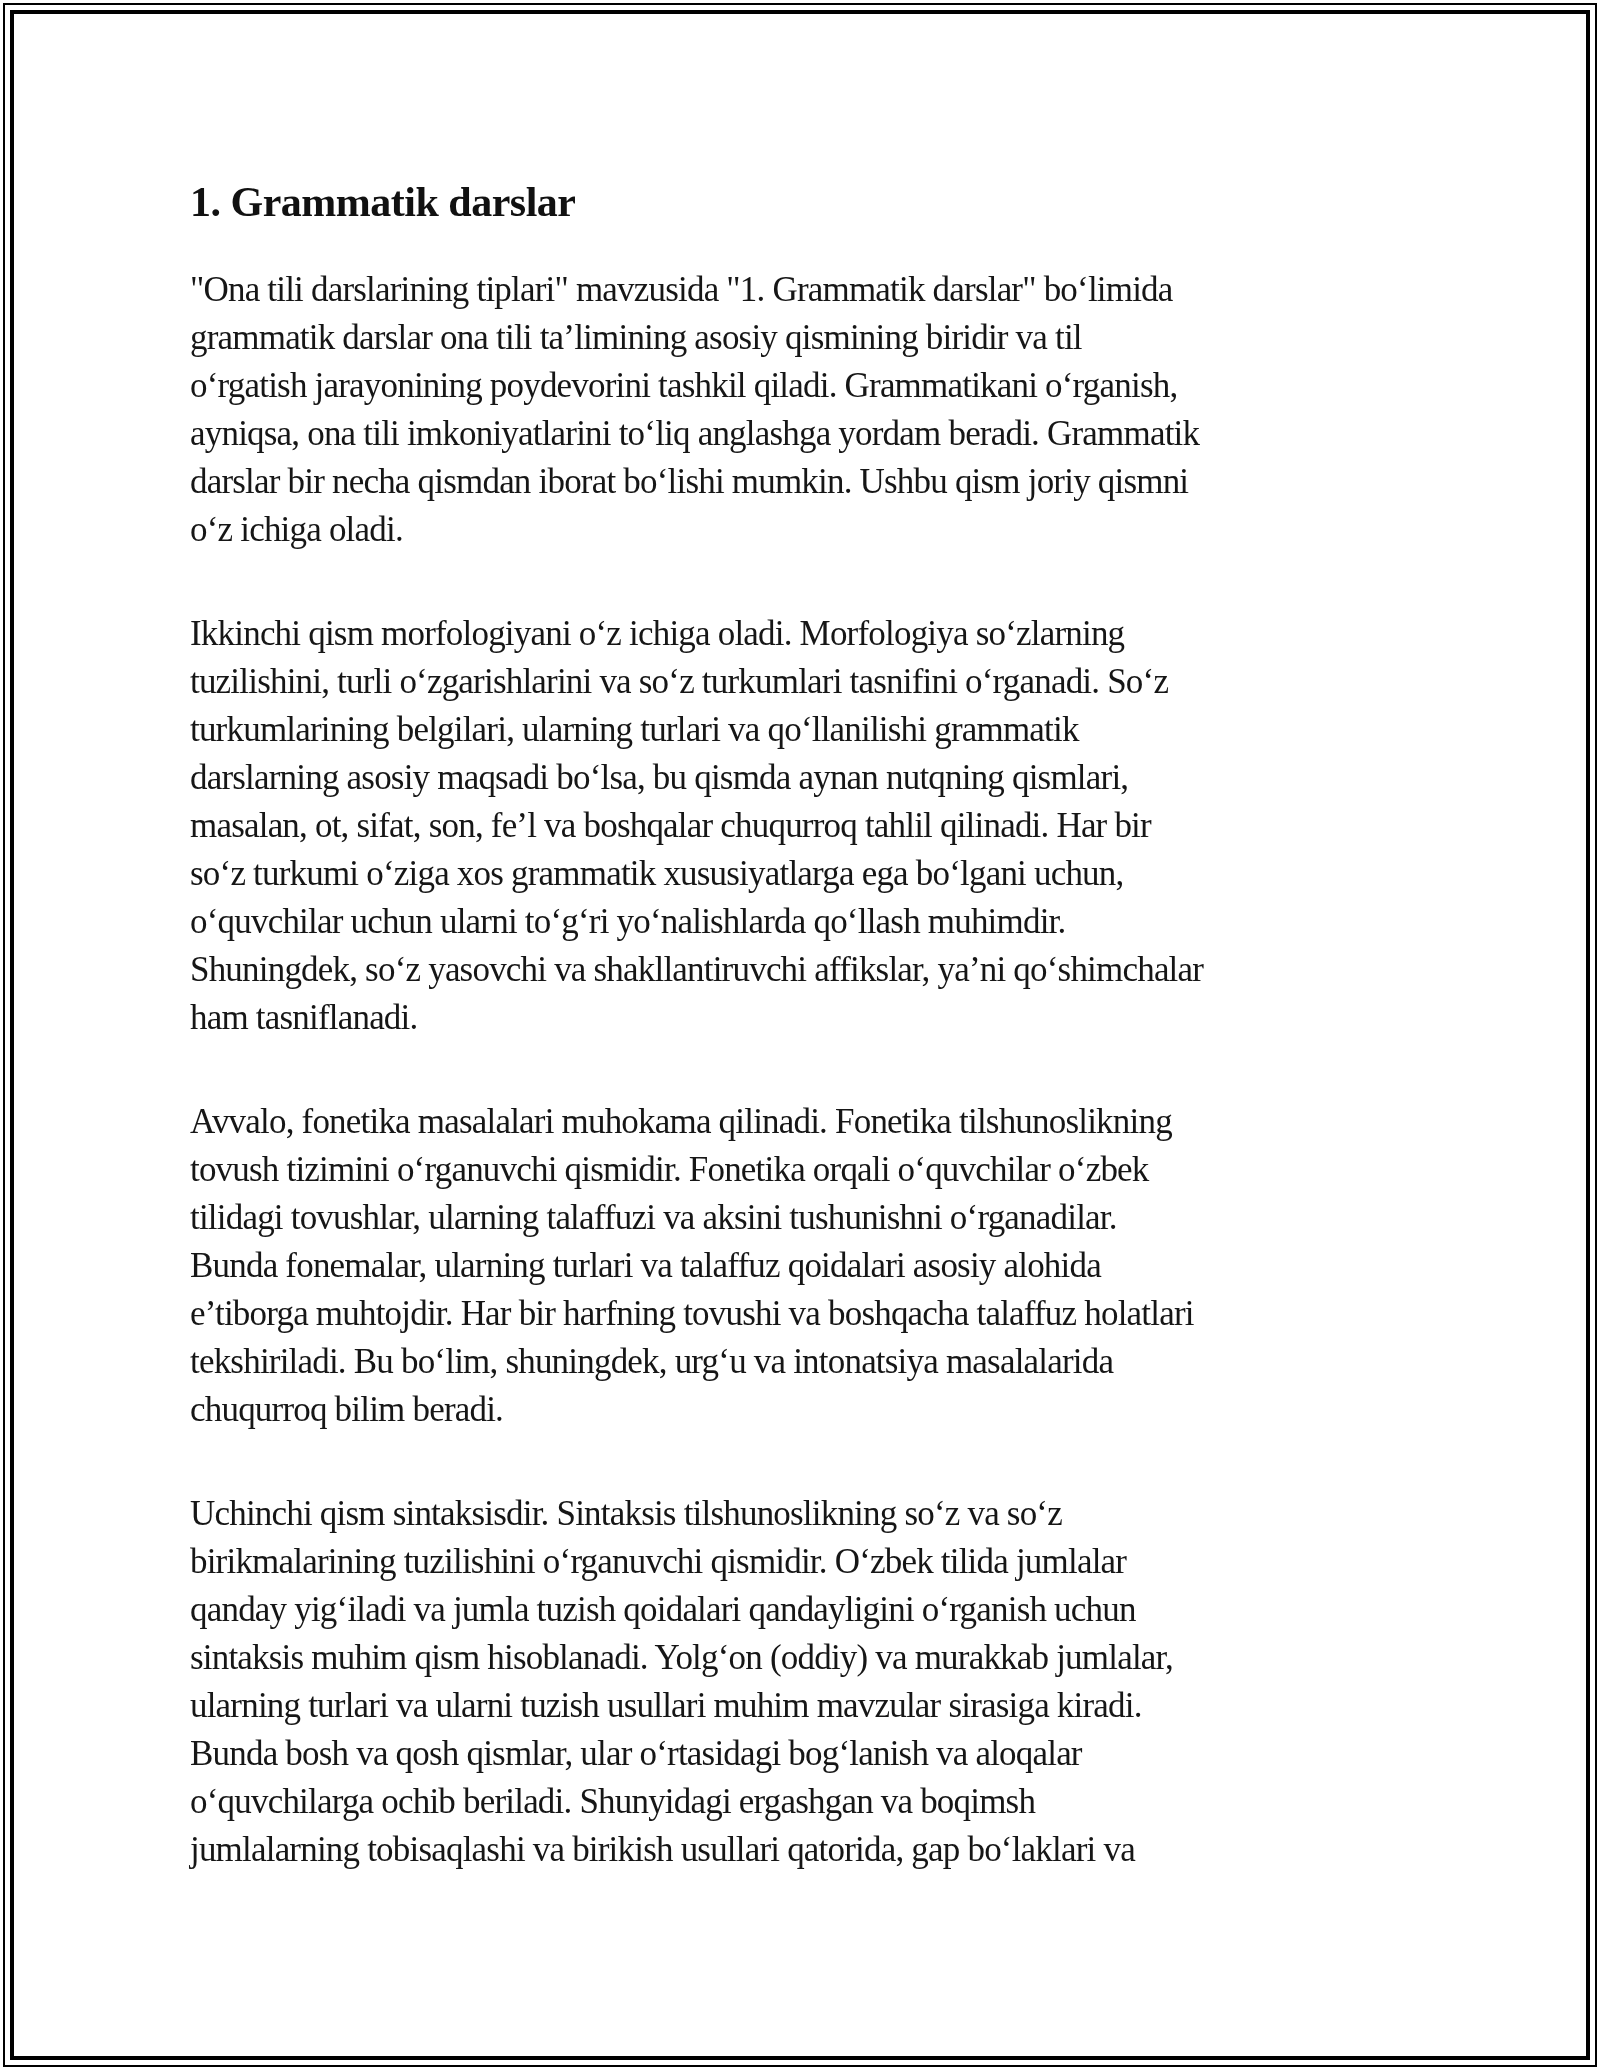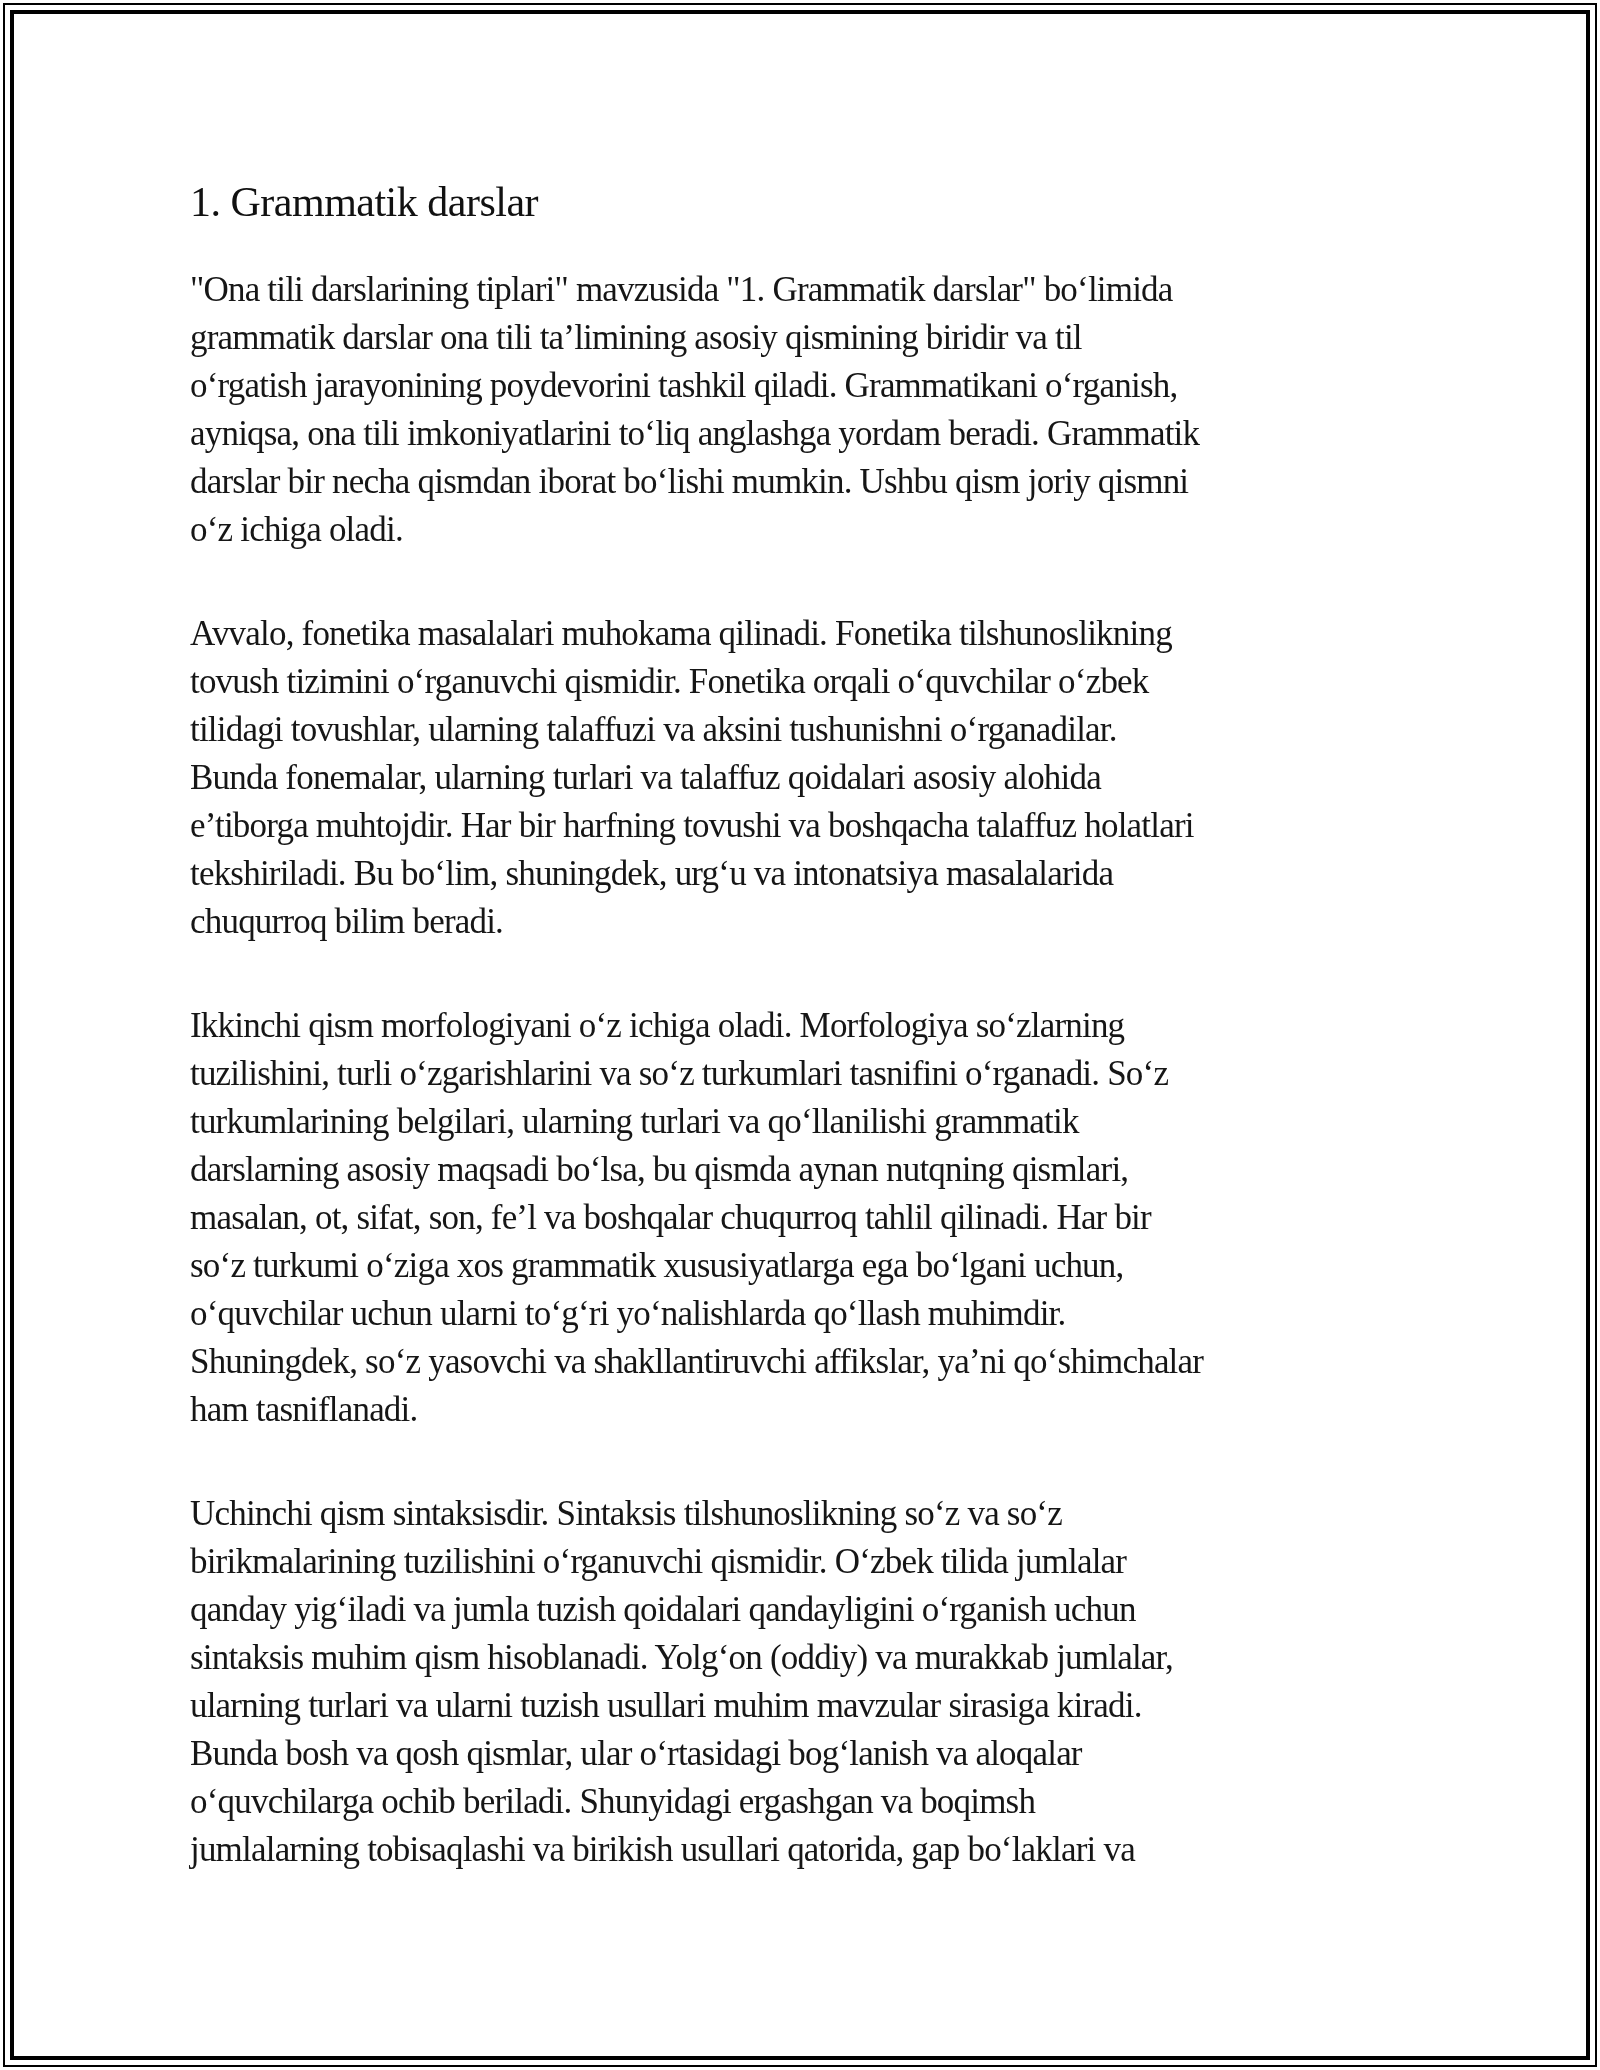--- a/index.html
+++ b/index.html
@@ -31,21 +31,21 @@
     position: absolute;
     left: 190px;
     right: 140px;
     top: 0;
     color: #151515;
   }
   .doc-title {
     margin: 176px 0 38px 0;
     font-size: 42px;
     line-height: 52px;
-    font-weight: normal;
+    font-weight: bold;
     letter-spacing: -0.5px;
     color: #111111;
   }
   .doc-paragraph {
     margin: 0 0 56px 0;
     font-size: 35px;
     line-height: 48px;
     letter-spacing: -0.8px;
     white-space: pre-line;
     color: #161616;
@@ -58,36 +58,36 @@
   <div class="frame-outer"></div>
   <div class="frame-inner"></div>
   <div class="content">
     <h1 class="doc-title">1. Grammatik darslar</h1>
     <p class="doc-paragraph">"Ona tili darslarining tiplari" mavzusida "1. Grammatik darslar" bo‘limida
 grammatik darslar ona tili ta’limining asosiy qismining biridir va til
 o‘rgatish jarayonining poydevorini tashkil qiladi. Grammatikani o‘rganish,
 ayniqsa, ona tili imkoniyatlarini to‘liq anglashga yordam beradi. Grammatik
 darslar bir necha qismdan iborat bo‘lishi mumkin. Ushbu qism joriy qismni
 o‘z ichiga oladi.</p>
-    <p class="doc-paragraph">Avvalo, fonetika masalalari muhokama qilinadi. Fonetika tilshunoslikning
-tovush tizimini o‘rganuvchi qismidir. Fonetika orqali o‘quvchilar o‘zbek
-tilidagi tovushlar, ularning talaffuzi va aksini tushunishni o‘rganadilar.
-Bunda fonemalar, ularning turlari va talaffuz qoidalari asosiy alohida
-e’tiborga muhtojdir. Har bir harfning tovushi va boshqacha talaffuz holatlari
-tekshiriladi. Bu bo‘lim, shuningdek, urg‘u va intonatsiya masalalarida
-chuqurroq bilim beradi.</p>
     <p class="doc-paragraph">Ikkinchi qism morfologiyani o‘z ichiga oladi. Morfologiya so‘zlarning
 tuzilishini, turli o‘zgarishlarini va so‘z turkumlari tasnifini o‘rganadi. So‘z
 turkumlarining belgilari, ularning turlari va qo‘llanilishi grammatik
 darslarning asosiy maqsadi bo‘lsa, bu qismda aynan nutqning qismlari,
 masalan, ot, sifat, son, fe’l va boshqalar chuqurroq tahlil qilinadi. Har bir
 so‘z turkumi o‘ziga xos grammatik xususiyatlarga ega bo‘lgani uchun,
 o‘quvchilar uchun ularni to‘g‘ri yo‘nalishlarda qo‘llash muhimdir.
 Shuningdek, so‘z yasovchi va shakllantiruvchi affikslar, ya’ni qo‘shimchalar
 ham tasniflanadi.</p>
+    <p class="doc-paragraph">Avvalo, fonetika masalalari muhokama qilinadi. Fonetika tilshunoslikning
+tovush tizimini o‘rganuvchi qismidir. Fonetika orqali o‘quvchilar o‘zbek
+tilidagi tovushlar, ularning talaffuzi va aksini tushunishni o‘rganadilar.
+Bunda fonemalar, ularning turlari va talaffuz qoidalari asosiy alohida
+e’tiborga muhtojdir. Har bir harfning tovushi va boshqacha talaffuz holatlari
+tekshiriladi. Bu bo‘lim, shuningdek, urg‘u va intonatsiya masalalarida
+chuqurroq bilim beradi.</p>
     <p class="doc-paragraph">Uchinchi qism sintaksisdir. Sintaksis tilshunoslikning so‘z va so‘z
 birikmalarining tuzilishini o‘rganuvchi qismidir. O‘zbek tilida jumlalar
 qanday yig‘iladi va jumla tuzish qoidalari qandayligini o‘rganish uchun
 sintaksis muhim qism hisoblanadi. Yolg‘on (oddiy) va murakkab jumlalar,
 ularning turlari va ularni tuzish usullari muhim mavzular sirasiga kiradi.
 Bunda bosh va qosh qismlar, ular o‘rtasidagi bog‘lanish va aloqalar
 o‘quvchilarga ochib beriladi. Shunyidagi ergashgan va boqimsh
 jumlalarning tobisaqlashi va birikish usullari qatorida, gap bo‘laklari va</p>
   </div>
 </div>

